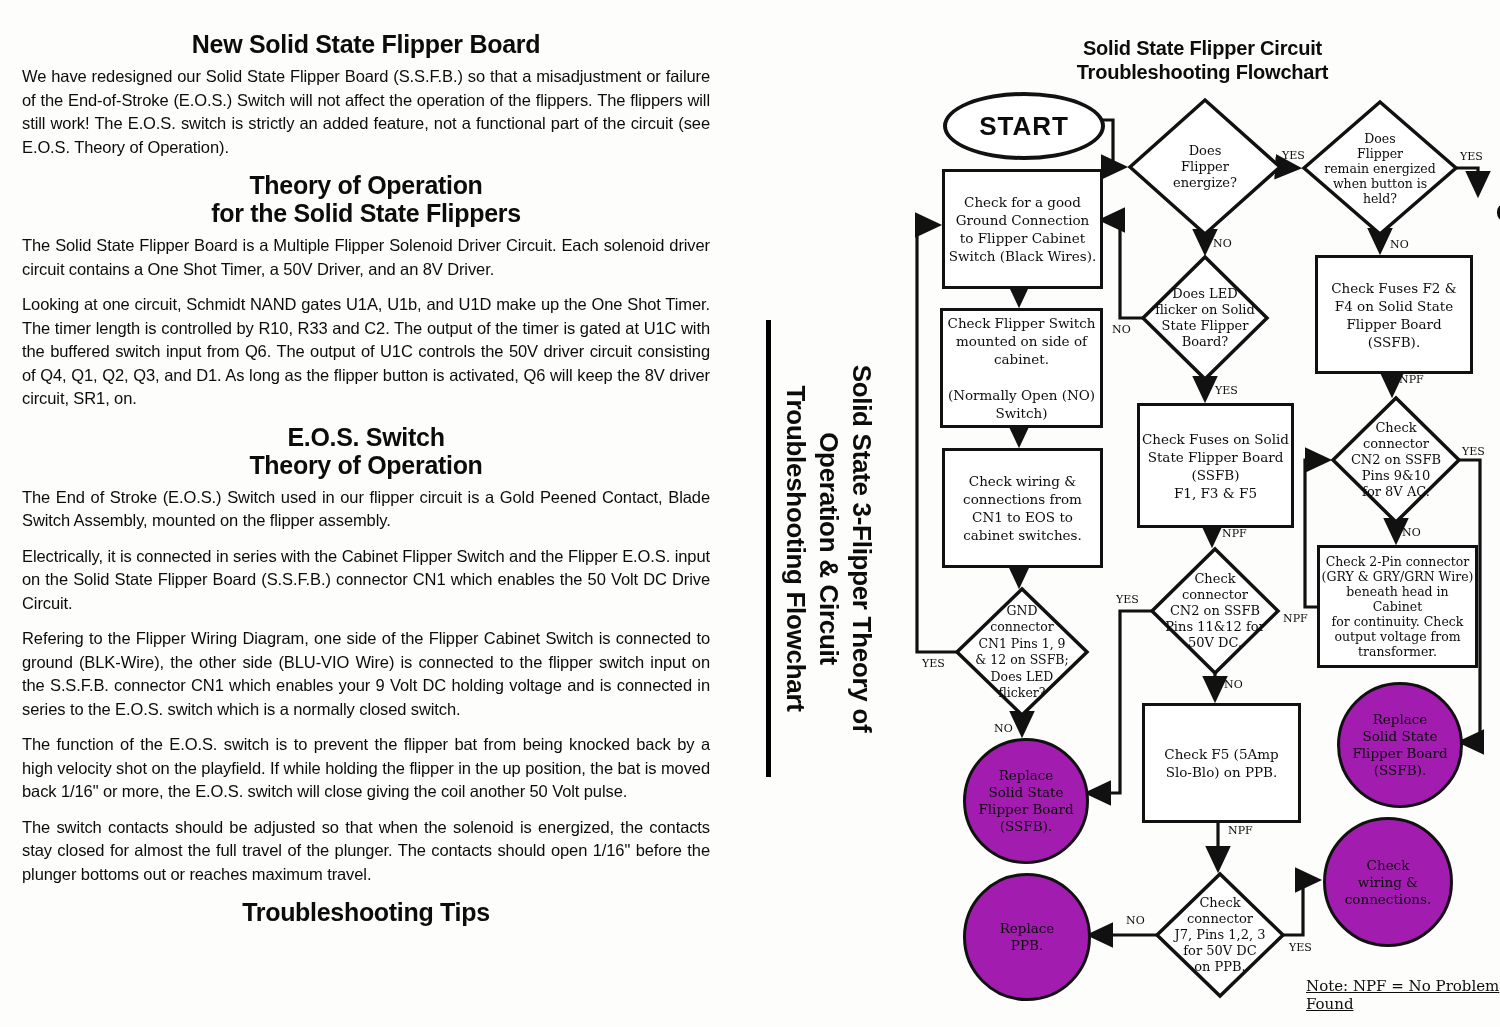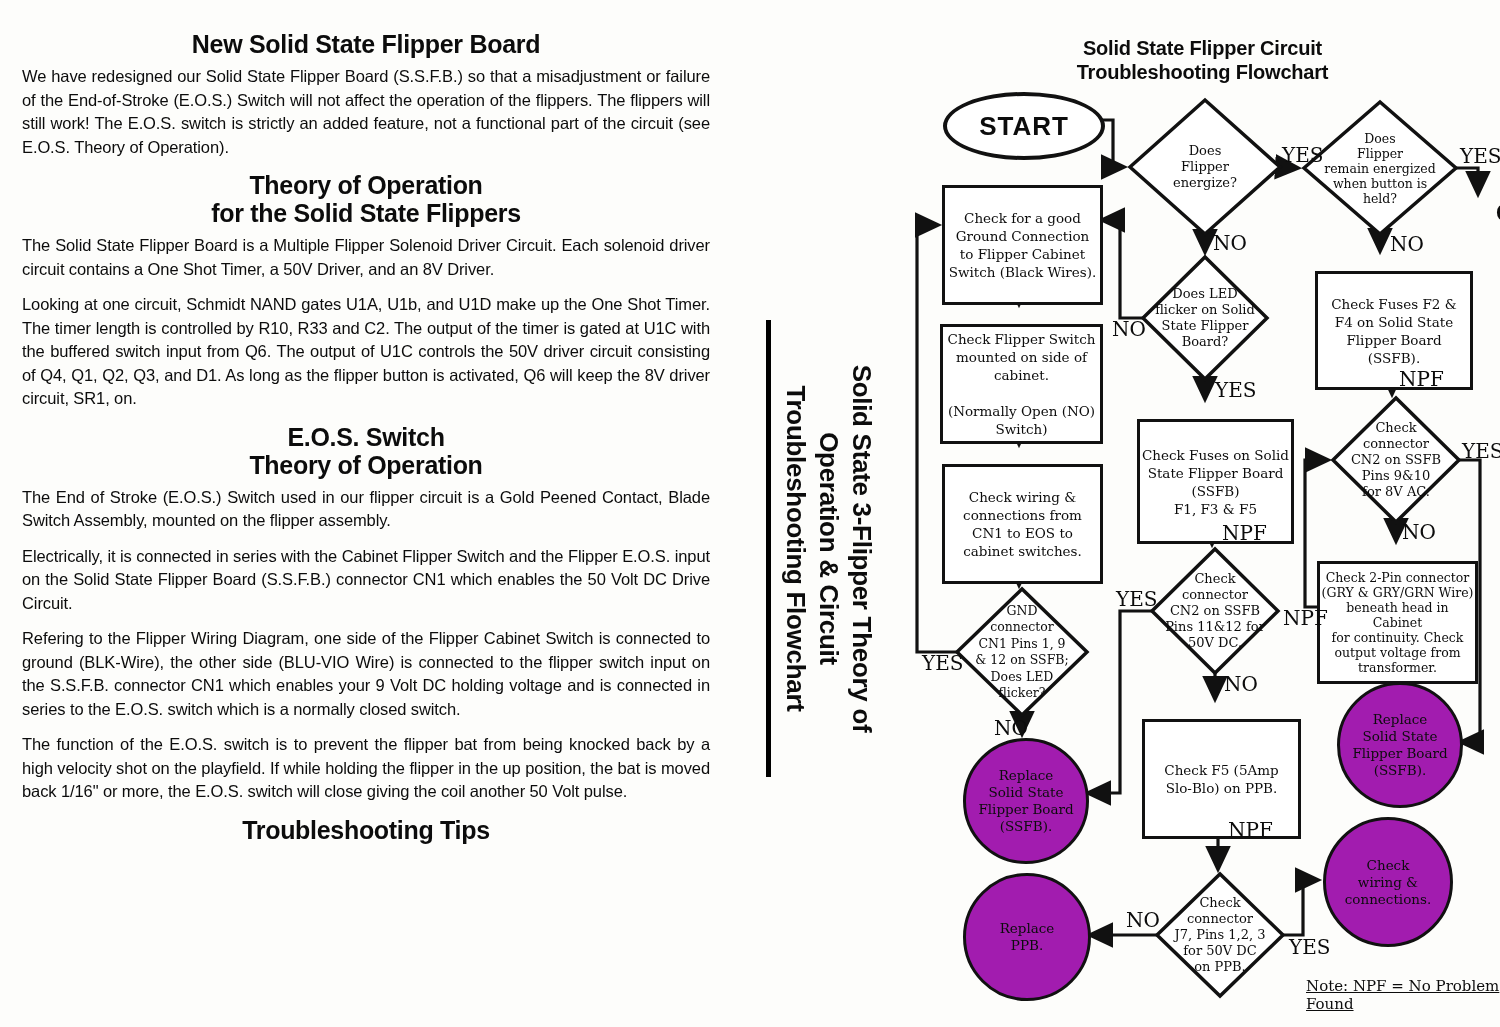--- a/index.html
+++ b/index.html
@@ -31,28 +31,28 @@
     position:absolute;left:1030px;top:36px;width:345px;text-align:center;
     font-weight:bold;font-size:20px;line-height:24px;white-space:pre-line;
     letter-spacing:-0.2px;
   }
   svg.wires{position:absolute;left:0;top:0;z-index:1;}
   .node{
     position:absolute;z-index:2;display:flex;align-items:center;justify-content:center;
     text-align:center;font-family:"DejaVu Serif", serif;color:#0c0c0c;
     white-space:pre-line;
   }
-  .nbox{background:#fff;border:3px solid #111;font-size:13.5px;line-height:18px;margin-top:16px;}
+  .nbox{background:#fff;border:3px solid #111;font-size:13.5px;line-height:18px;}
   .ncircle{background:#a21caf;border:3.5px solid #111;border-radius:50%;font-size:13.5px;line-height:17px;}
   .noval{background:#fff;border:4px solid #111;border-radius:50%;
          font-family:"Liberation Sans", sans-serif;font-weight:bold;font-size:26px;letter-spacing:1px;}
   .ndiamond{background:transparent;border:none;font-size:13px;line-height:16px;z-index:3;}
   .edge-label{
     position:absolute;z-index:4;font-family:"DejaVu Serif", serif;
-    font-size:20px;line-height:15px;
+    font-size:11px;line-height:15px;
   }
   .ok-label{
     position:absolute;z-index:4;font-family:"Liberation Sans", sans-serif;
     font-weight:bold;font-size:23px;letter-spacing:0.5px;
   }
   .fc-note{
     position:absolute;z-index:4;font-family:"DejaVu Serif", serif;font-size:15px;text-decoration:underline;
   }
   .small{font-size:12.5px;line-height:15px;}
   .tiny{font-size:12.5px;line-height:16.5px;}
@@ -66,20 +66,21 @@
   <h2>Theory of Operation
 for the Solid State Flippers</h2>
   <p>The Solid State Flipper Board is a Multiple Flipper Solenoid Driver Circuit.  Each solenoid driver circuit contains a One Shot Timer, a 50V Driver, and an 8V Driver.</p>
   <p>Looking at one circuit, Schmidt NAND gates U1A, U1b, and U1D make up the One Shot Timer.  The timer length is controlled by R10, R33 and C2.  The output of the timer is gated at U1C with the buffered switch input from Q6.  The output of U1C controls the 50V driver circuit consisting of Q4, Q1, Q2, Q3, and D1.  As long as the flipper button is activated, Q6 will keep the 8V driver circuit, SR1, on.</p>
   <h2>E.O.S. Switch
 Theory of Operation</h2>
   <p>The End of Stroke (E.O.S.) Switch used in our flipper circuit is a Gold Peened Contact, Blade Switch Assembly, mounted on the flipper assembly.</p>
   <p>Electrically, it is connected in series with the Cabinet Flipper Switch and the Flipper E.O.S. input on the Solid State Flipper Board (S.S.F.B.) connector CN1 which enables the 50 Volt DC Drive Circuit.</p>
   <p>Refering to the Flipper Wiring Diagram, one side of the Flipper Cabinet Switch is connected to ground (BLK-Wire), the other side (BLU-VIO Wire) is connected to the flipper switch input on the S.S.F.B. connector CN1 which enables your 9 Volt DC holding voltage and is connected in series to the E.O.S. switch which is a normally closed switch.</p>
   <p>The function of the E.O.S. switch is to prevent the flipper bat from being knocked back by a high velocity shot on the playfield.  If while holding the flipper in the up position, the bat is moved back 1/16" or more, the E.O.S. switch will close giving the coil another 50 Volt pulse.</p>
+  <p>The switch contacts should be adjusted so that when the solenoid is energized, the contacts stay closed for almost the full travel of the plunger.  The contacts should open 1/16" before the plunger bottoms out or reaches maximum travel.</p>
   <h2>Troubleshooting Tips</h2>
 
 </div>
 
 <div class="vertical-title">Solid State 3-Flipper Theory of
 Operation &amp; Circuit
 Troubleshooting Flowchart</div>
 
 <div class="fc-title">Solid State Flipper Circuit
 Troubleshooting Flowchart</div>

